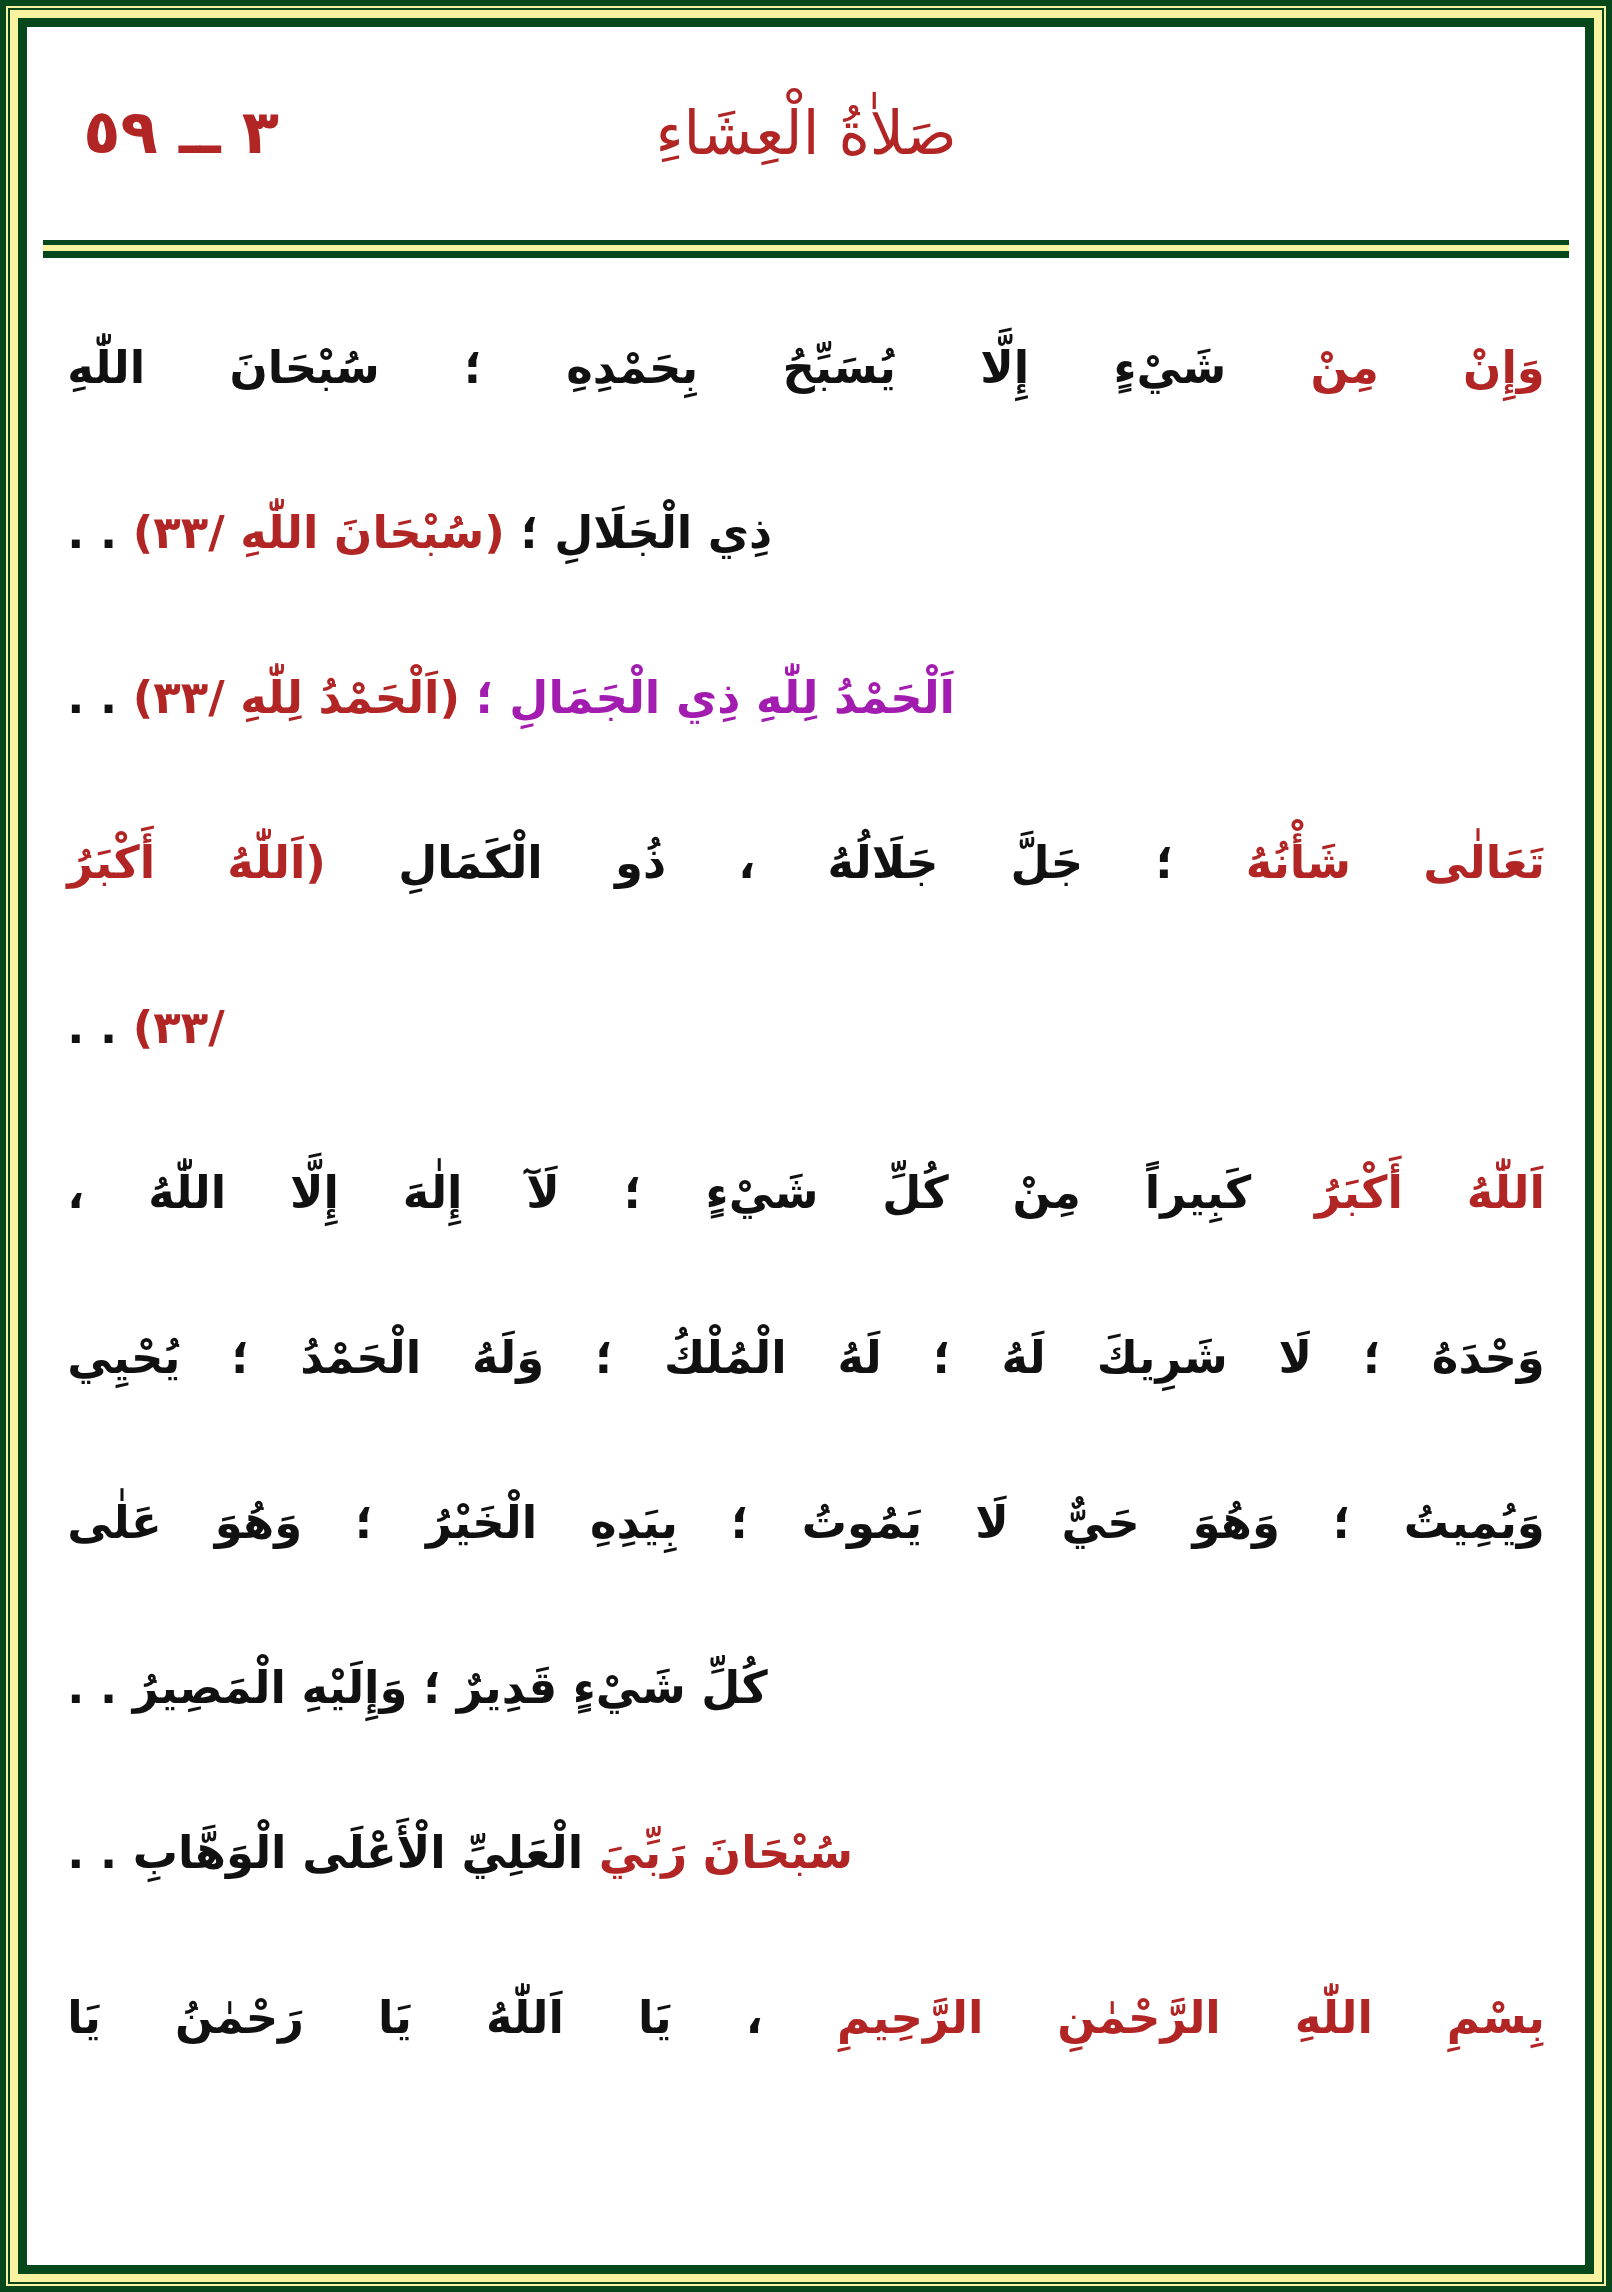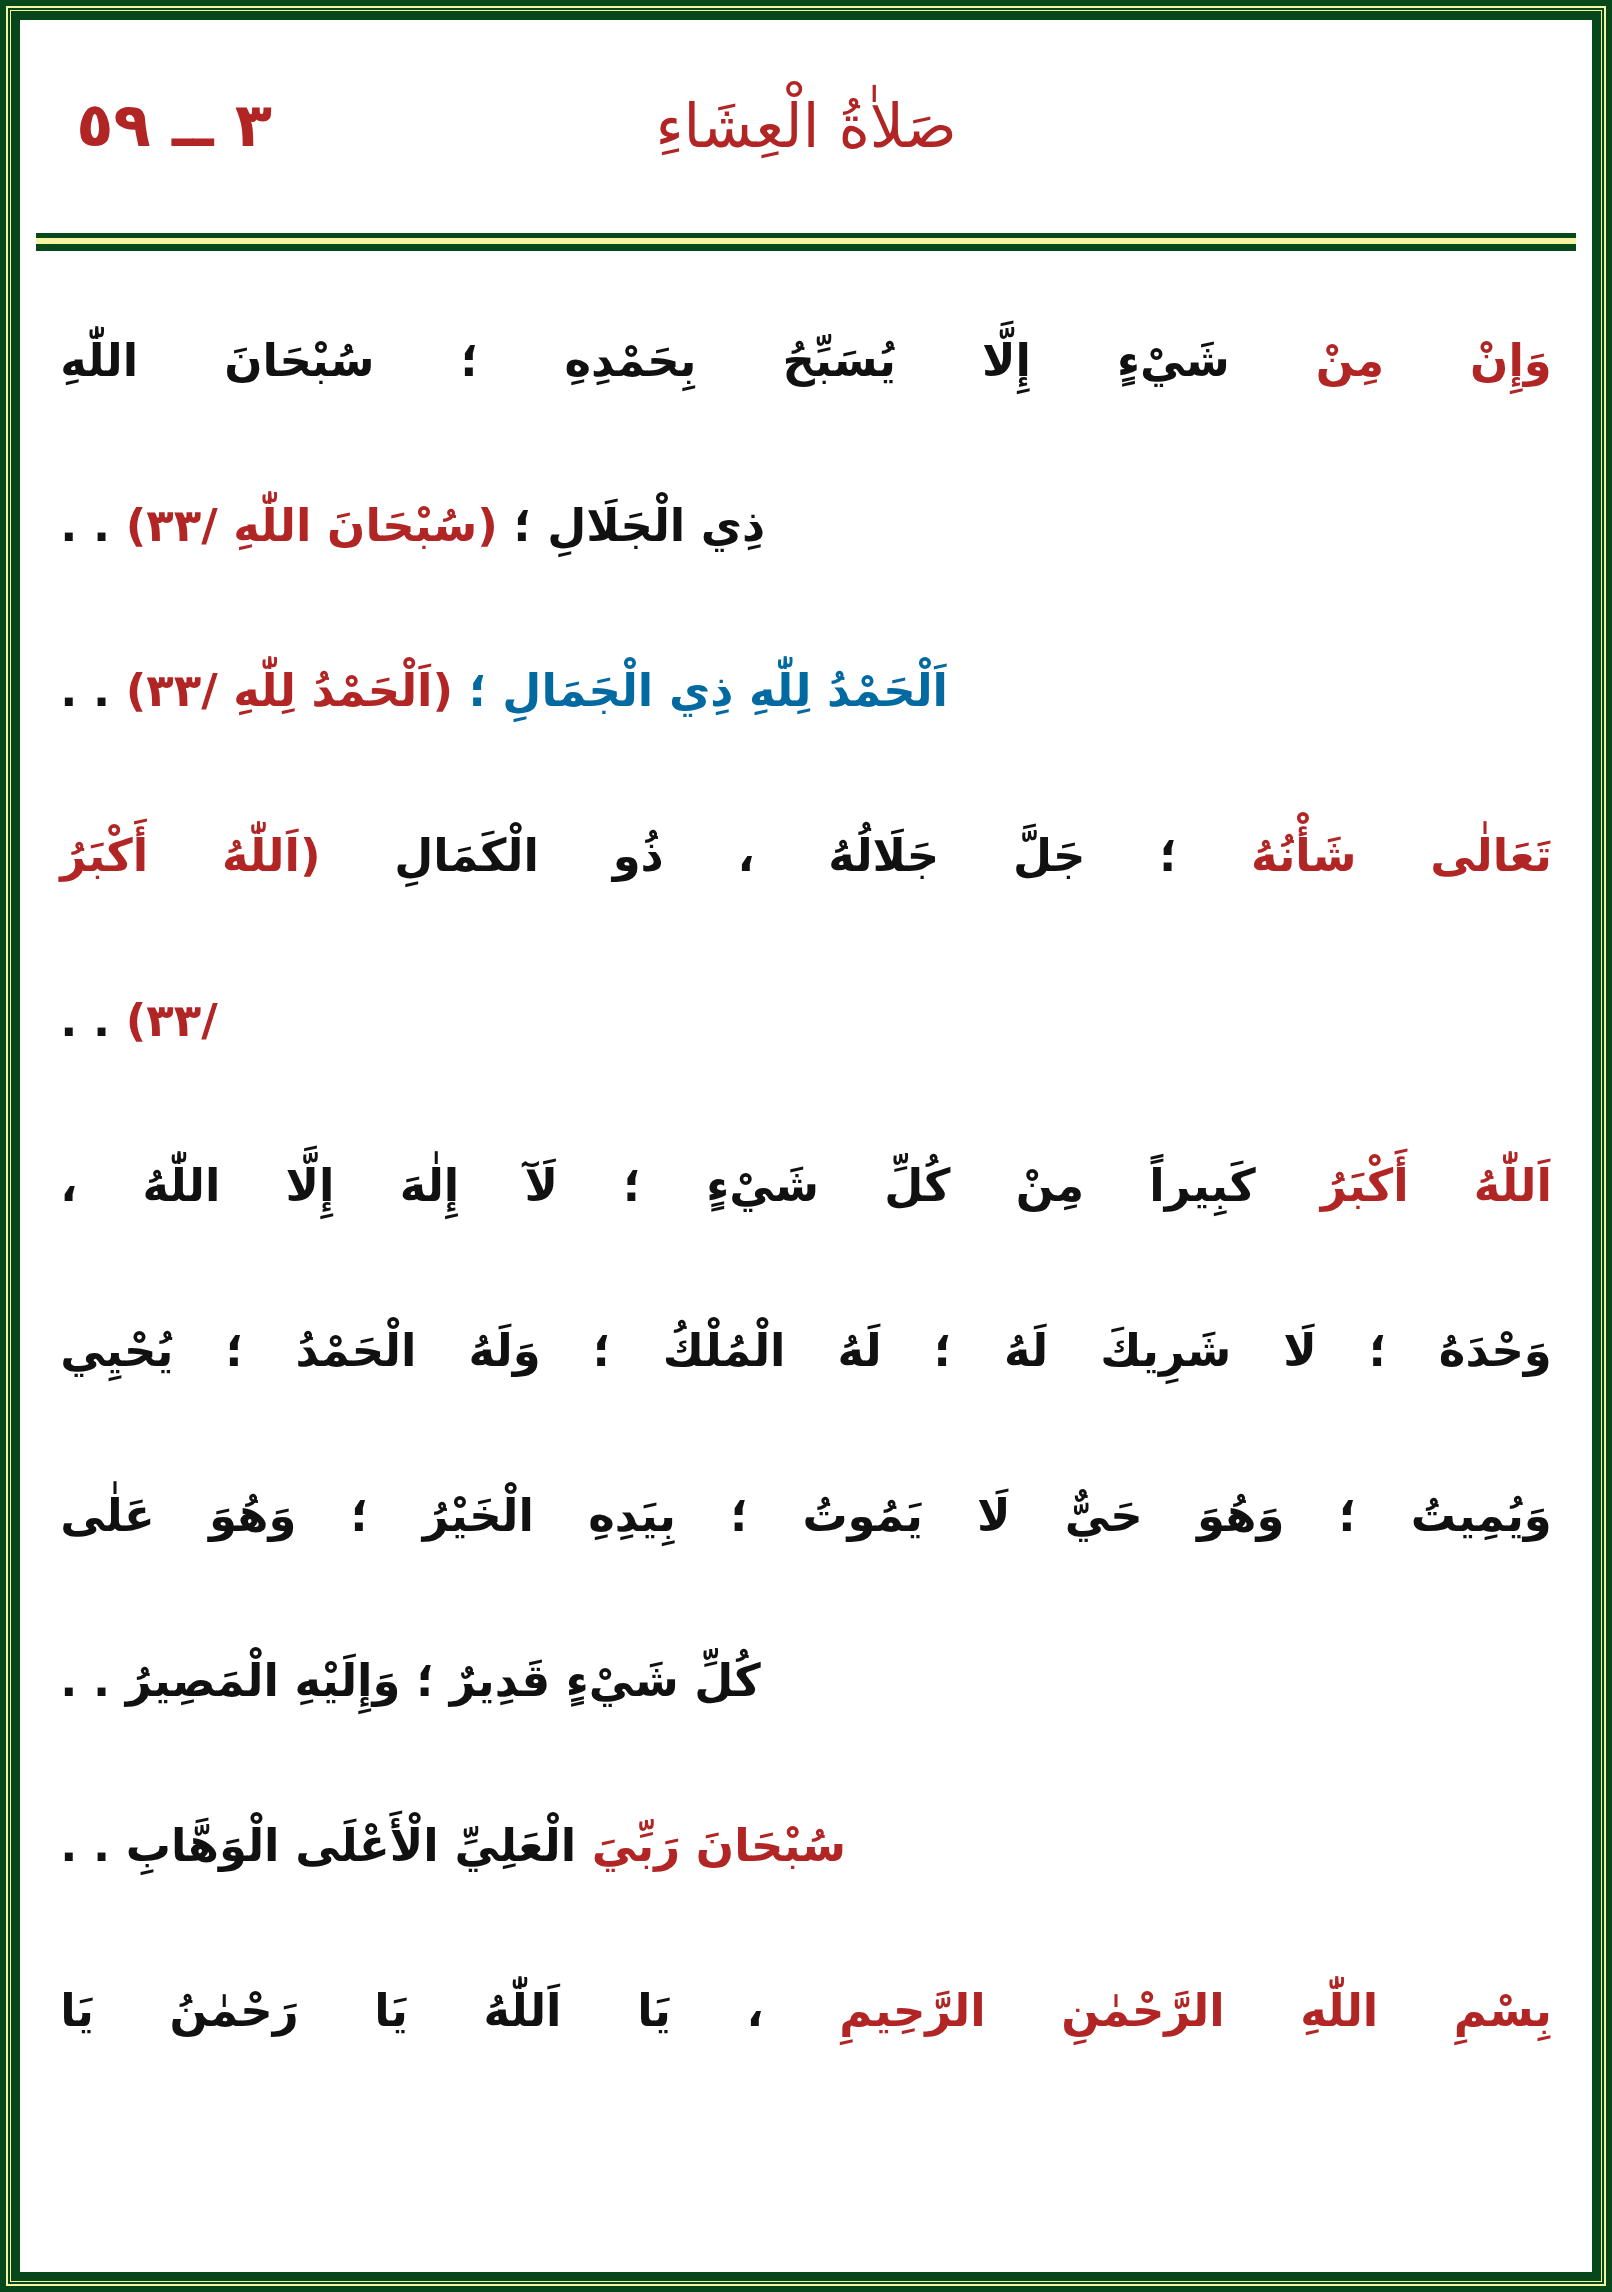--- a/index.html
+++ b/index.html
@@ -12,21 +12,21 @@
     width: 1612px;
     height: 2292px;
     box-sizing: border-box;
     background: #ffffff;
     position: relative;
   }
   
   .frame-a { box-sizing: border-box; width: 100%; height: 100%; background: #07471c; padding: 5.8px; }
   .frame-b { box-sizing: border-box; width: 100%; height: 100%; background: #f7f3a1; padding: 1.9px; }
   .frame-c { box-sizing: border-box; width: 100%; height: 100%; background: #07471c; padding: 1.9px; }
-  .frame-d { box-sizing: border-box; width: 100%; height: 100%; background: #f7f3a1; padding: 1px; }
+  .frame-d { box-sizing: border-box; width: 100%; height: 100%; background: #f7f3a1; padding: 8px; }
   .frame-e { box-sizing: border-box; width: 100%; height: 100%; background: #07471c; padding: 9.6px; }
   .content {
     box-sizing: border-box;
     width: 100%;
     height: 100%;
     background: #ffffff;
     overflow: hidden;
   }
   .header {
     position: relative;
@@ -103,21 +103,21 @@
                 <div class="line justify">
                   <span style="color: rgb(178, 37, 37);">وَإِنْ مِنْ </span><span style="color: rgb(17, 17, 17);">شَيْءٍ إِلَّا يُسَبِّحُ بِحَمْدِهِ ؛ سُبْحَانَ اللّٰهِ</span>
                 </div>
 
                 <div class="line right">
                   <span style="color: rgb(17, 17, 17);">ذِي الْجَلَالِ ؛ </span><span style="color: rgb(178, 37, 37);">(سُبْحَانَ اللّٰهِ /٣٣)</span><span style="color: rgb(17, 17, 17);"> . .</span>
                 </div>
 
 
                 <div class="line right">
-                  <span style="color: #0369a1;">اَلْحَمْدُ لِلّٰهِ ذِي الْجَمَالِ ؛ </span><span style="color: rgb(178, 37, 37);">(اَلْحَمْدُ لِلّٰهِ /٣٣)</span><span style="color: rgb(17, 17, 17);"> . .</span>
+                  <span style="color: #a21caf;">اَلْحَمْدُ لِلّٰهِ ذِي الْجَمَالِ ؛ </span><span style="color: rgb(178, 37, 37);">(اَلْحَمْدُ لِلّٰهِ /٣٣)</span><span style="color: rgb(17, 17, 17);"> . .</span>
                 </div>
 
                 <div class="line justify">
                   <span style="color: rgb(178, 37, 37);">تَعَالٰى شَأْنُهُ </span><span style="color: rgb(17, 17, 17);">؛ جَلَّ جَلَالُهُ ، ذُو الْكَمَالِ </span><span style="color: rgb(178, 37, 37);">(اَللّٰهُ أَكْبَرُ</span>
                 </div>
 
                 <div class="line right">
                   <span style="color: rgb(178, 37, 37);">‏/٣٣)</span><span style="color: rgb(17, 17, 17);"> . .</span>
                 </div>
 

